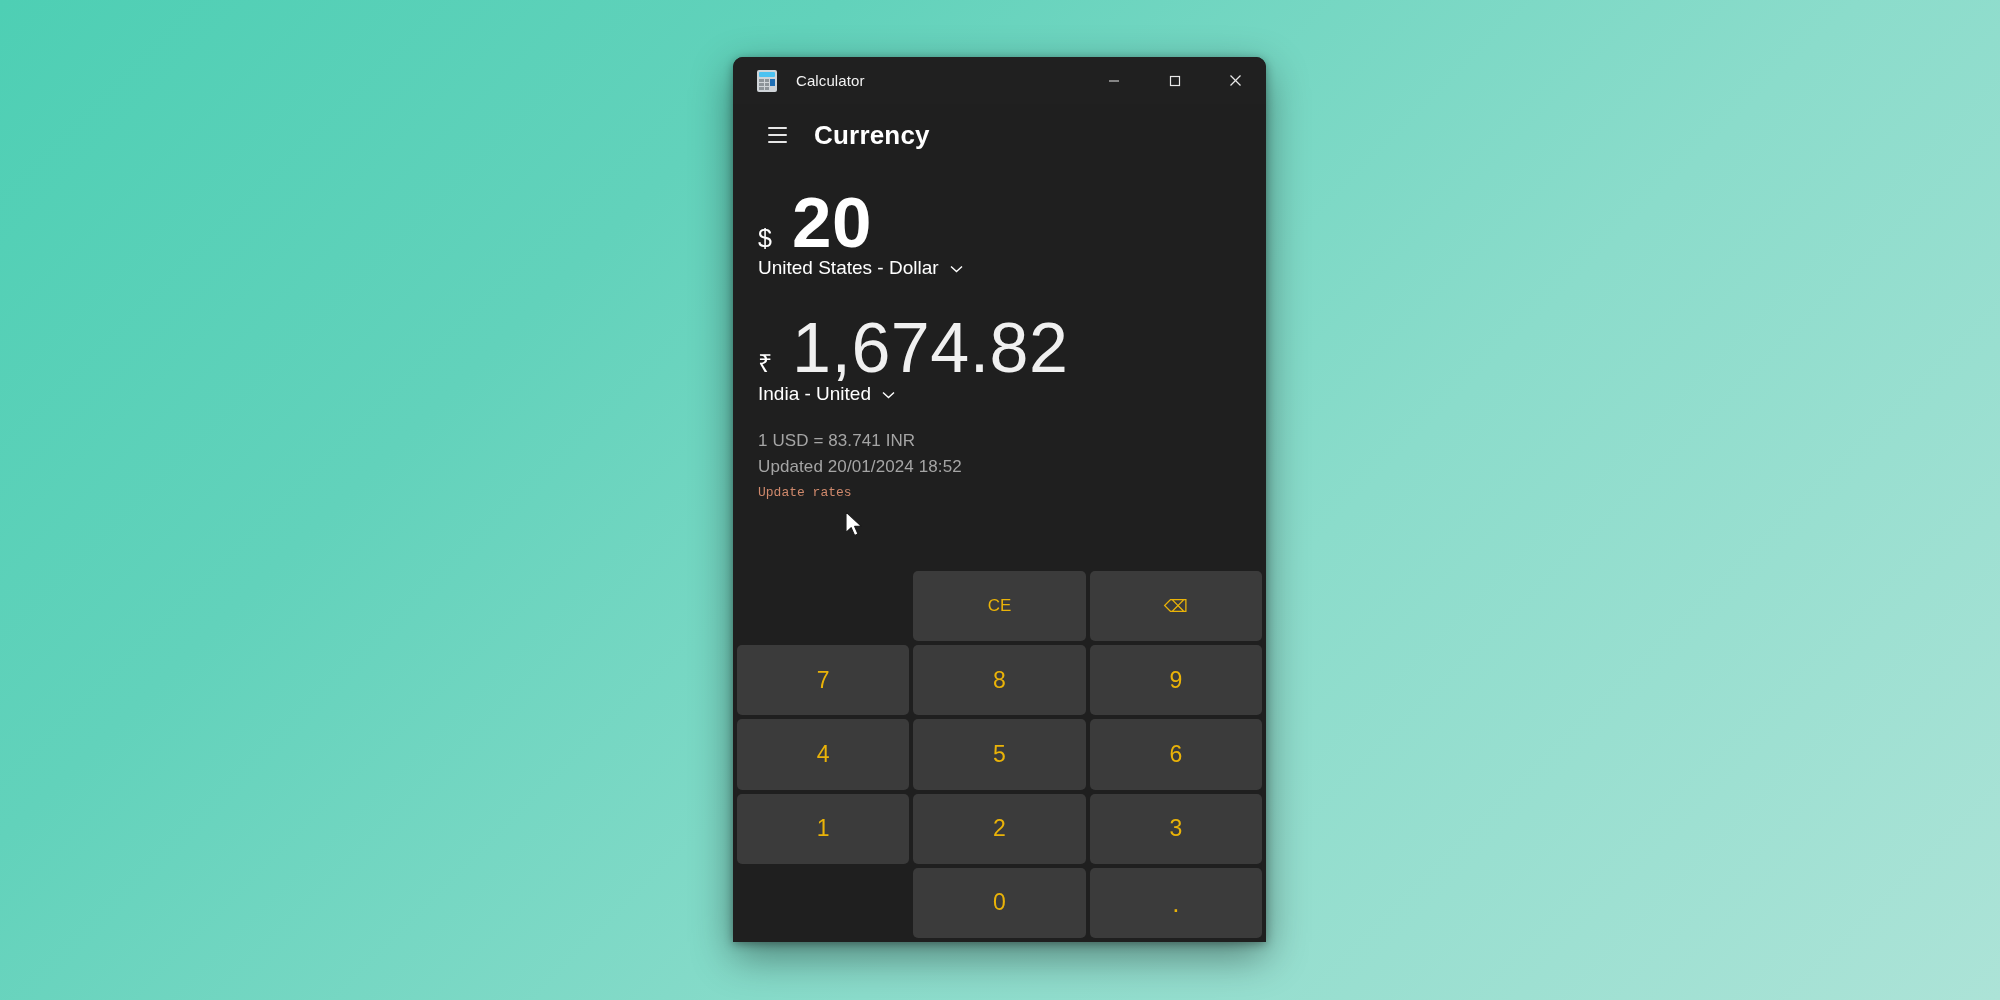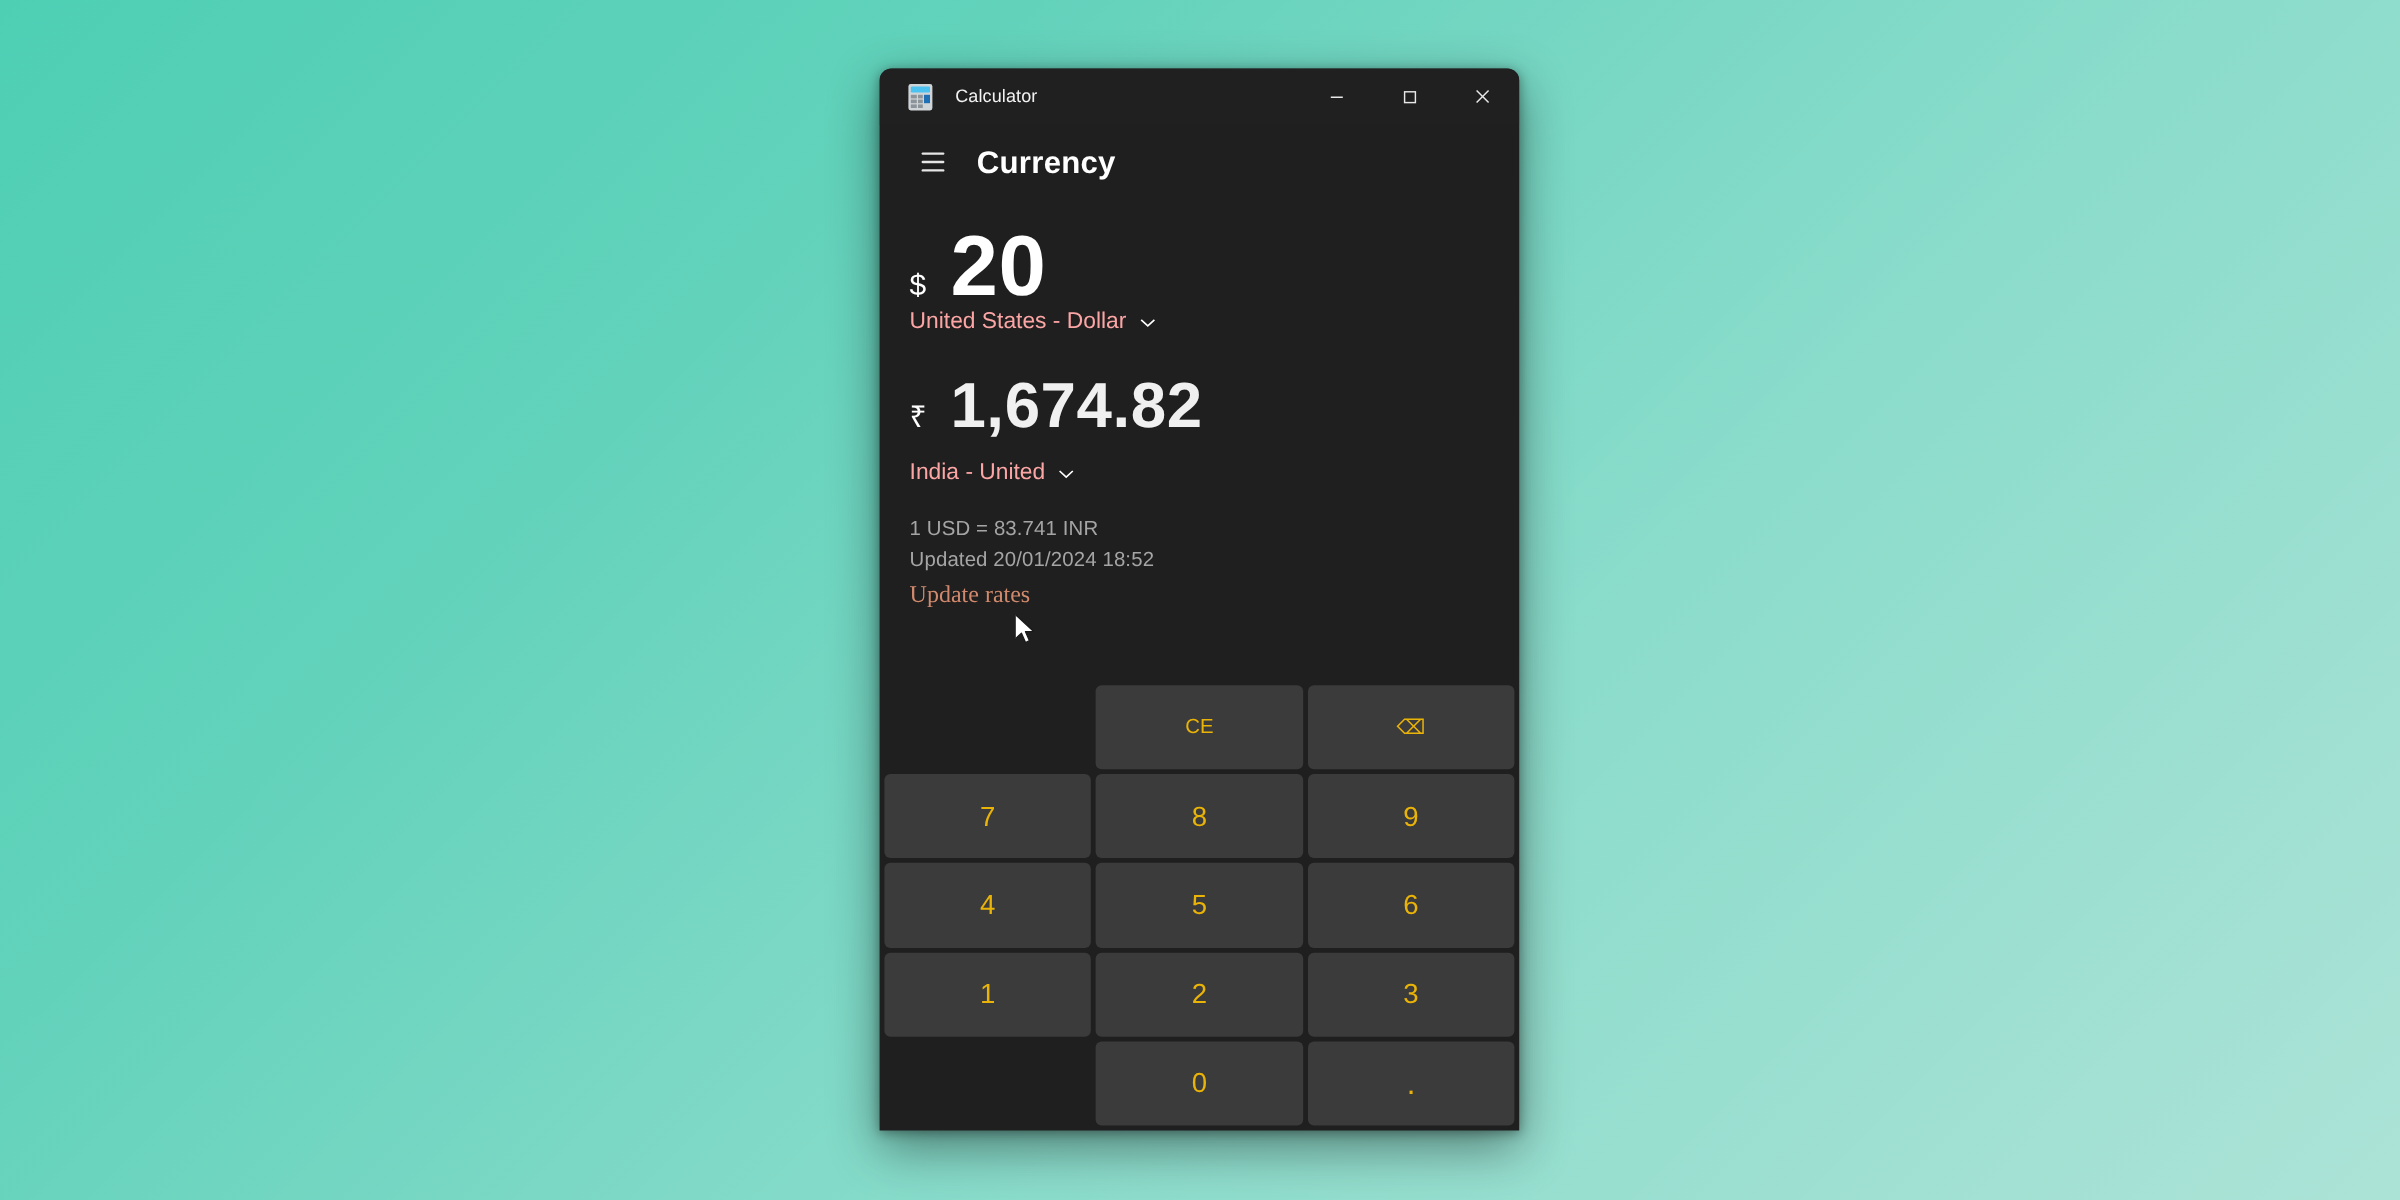--- a/index.html
+++ b/index.html
@@ -151,33 +151,33 @@
   #from-symbol { font-size: 25px; }
   #to-symbol   { font-size: 25px; }
 
   #from-amount {
     font-size: 71px;
     font-weight: bold;
     color: #ffffff;
     letter-spacing: 0.5px;
   }
   #to-amount {
-    font-size: 53px;
-    font-weight: bold;
+    font-size: 70px;
+    font-weight: normal;
     color: #f0f0f0;
     letter-spacing: 0.5px;
   }
 
   .currency-selector {
     display: inline-flex;
     align-items: center;
     gap: 11px;
     background: transparent;
     border: none;
-    color: #fca5a5;
+    color: #ffffff;
     font-size: 19px;
     font-family: "Liberation Sans", sans-serif;
     cursor: default;
     padding: 3px 0;
     margin-top: 6px;
   }
   .currency-selector .chev {
     display: block;
     margin-top: 2px;
   }
@@ -192,25 +192,25 @@
   }
   .rate-line {
     font-size: 17px;
     color: #a5a5a5;
     line-height: 1.5;
     letter-spacing: 0.1px;
   }
   #update-rates-link {
     display: inline-block;
     margin-top: 6px;
-    font-size: 20px;
+    font-size: 13px;
     color: #d0896c;
     background: transparent;
     border: none;
-    font-family: Liberation Serif, serif;
+    font-family: Liberation Mono, monospace;
     cursor: default;
     padding: 0;
   }
 
   
   #keypad {
     margin-top: auto;
     flex: none;
     display: grid;
     grid-template-columns: repeat(3, 1fr);

